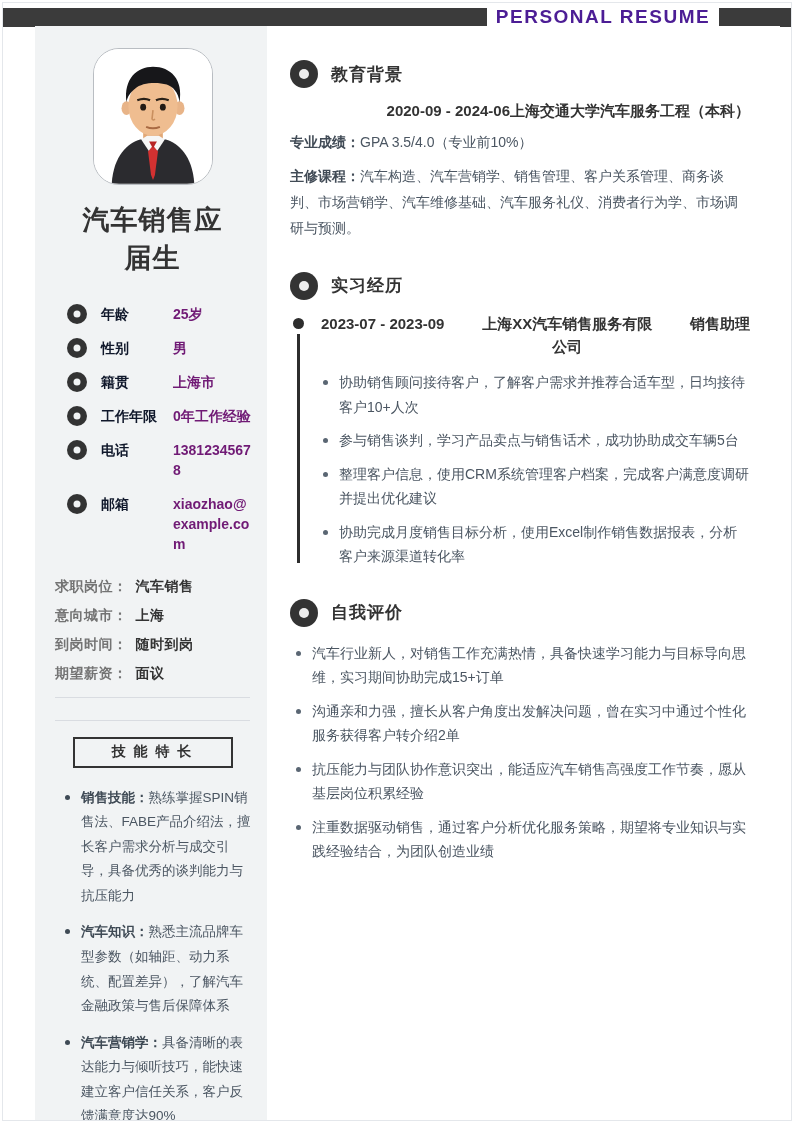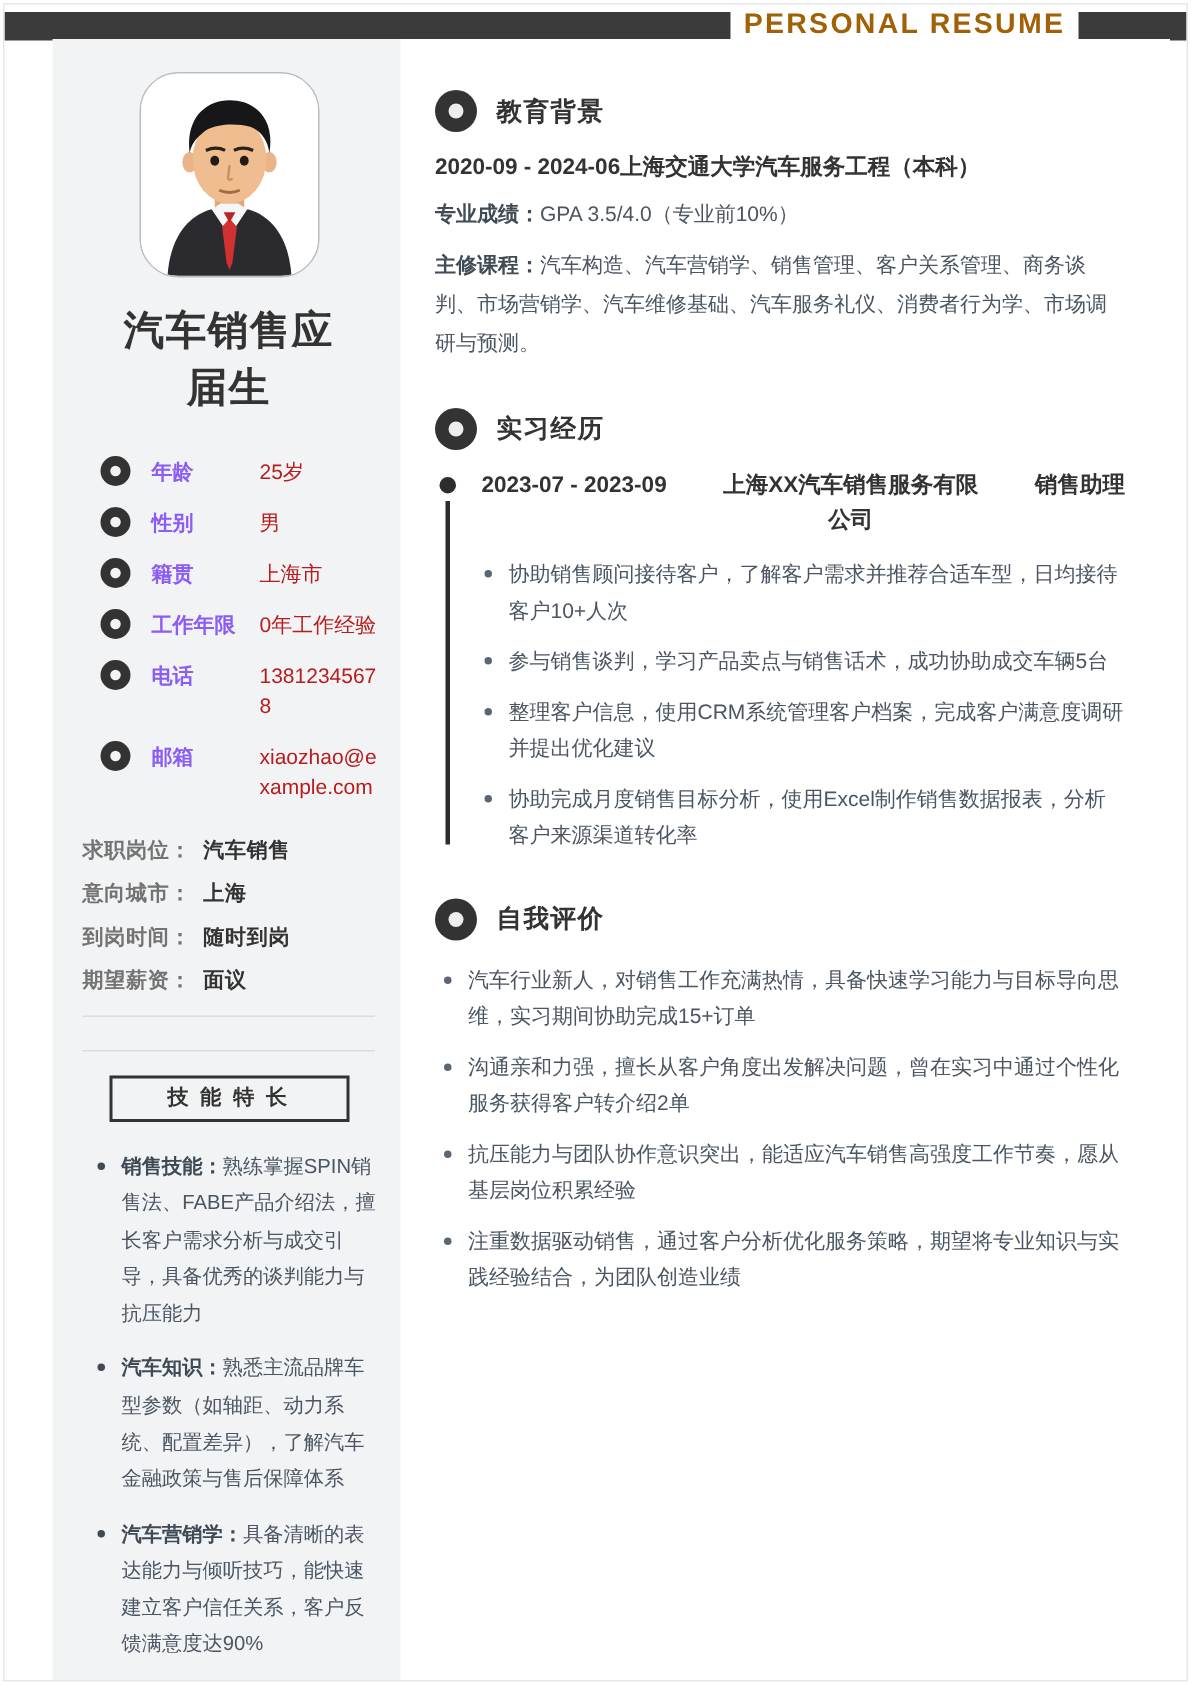--- a/index.html
+++ b/index.html
@@ -5,38 +5,38 @@
   * { margin:0; padding:0; box-sizing:border-box; }
   html,body { width:794px; height:1123px; background:#ffffff;
     font-family:"Liberation Sans","DejaVu Sans",sans-serif; }
   .page { position:absolute; inset:0; background:#fff; overflow:hidden; }
   .page::before { content:""; position:absolute; inset:2px; border:1px solid #e4e7eb; pointer-events:none; z-index:5; }
 
   
   .topbar { position:absolute; left:3px; right:3px; top:8px; height:19px; background:#3b3b3b; }
   .banner { position:absolute; left:487px; top:0; width:232px; height:34px; background:#ffffff; z-index:2;
     display:flex; align-items:center; justify-content:center; }
-  .banner span { font-size:19px; font-weight:bold; letter-spacing:1.5px; color:#a16207; }
+  .banner span { font-size:19px; font-weight:bold; letter-spacing:1.5px; color:#4c1d95; }
 
   
   .sidebar { position:absolute; left:35px; top:26px; width:241px; bottom:3px; background:#f1f3f4;
     padding:22px 24px 10px 18px; overflow:hidden; }
   .photo { width:120px; height:137px; margin:0 auto; background:#fff; border:1px solid #b9bdc2;
     border-radius:26px; overflow:hidden; }
   .photo svg { display:block; width:100%; height:100%; }
   .name { margin:16px auto 0; max-width:162px; text-align:center; font-size:27px; font-weight:bold;
     color:#333; line-height:1.42; letter-spacing:1px; }
 
   .info-list { margin-top:26px; padding-left:14px; }
   .info-row { display:flex; align-items:flex-start; margin-bottom:14px; }
   .info-icon { flex:none; width:20px; height:20px; border-radius:50%; background:#333; position:relative; margin-top:0; }
   .info-icon::after { content:""; position:absolute; left:50%; top:50%; width:7px; height:7px;
     border-radius:50%; background:#f1f3f4; transform:translate(-50%,-50%); }
-  .info-label { flex:none; width:62px; margin-left:14px; font-size:14px; font-weight:bold; color:#8b5cf6; line-height:20px; }
-  .info-value { flex:1; margin-left:10px; font-size:14px; color:#b91c1c; line-height:20px; word-break:break-all; }
+  .info-label { flex:none; width:62px; margin-left:14px; font-size:14px; font-weight:bold; color:#0f172a; line-height:20px; }
+  .info-value { flex:1; margin-left:10px; font-size:14px; color:#701a75; line-height:20px; word-break:break-all;font-weight:bold; }
 
   .intent { margin-top:24px; padding-left:2px; }
   .intent-row { display:flex; margin-bottom:11px; }
   .intent-label { font-size:14px; color:#737373; font-weight:bold; letter-spacing:.5px; }
   .intent-value { font-size:14px; color:#333; font-weight:bold; margin-left:8px; letter-spacing:.5px;font-family:Liberation Serif, serif; }
 
   .divider { border:0; border-top:1px solid #d9dce1; margin:0 2px; }
   .divider.d1 { margin-top:14px; }
   .divider.d2 { margin-top:22px; }
 
@@ -52,21 +52,21 @@
 
   
   .main { position:absolute; left:267px; top:26px; right:14px; bottom:3px;
     padding:34px 30px 0 23px; background:#fff; overflow:hidden; }
   .sec-header { display:flex; align-items:center; }
   .sec-icon { flex:none; width:28px; height:28px; border-radius:50%; background:#333; position:relative; }
   .sec-icon::after { content:""; position:absolute; left:50%; top:50%; width:10px; height:10px;
     border-radius:50%; background:#ededed; transform:translate(-50%,-50%); }
   .sec-title { margin-left:13px; font-size:17px; font-weight:bold; color:#333; letter-spacing:1px; }
 
-  .edu-row { display:flex; justify-content:flex-start; align-items:baseline; margin-top:14px;
+  .edu-row { display:flex; justify-content:flex-end; align-items:baseline; margin-top:14px;
     font-size:15px; font-weight:bold; color:#333; }
   .edu-line { margin-top:9px; font-size:14px; line-height:1.8; color:#4b5662; }
   .edu-line b, .para b { color:#414b56; }
   .para { margin-top:9px; font-size:14px; line-height:1.85; color:#4b5662; }
 
   .section { margin-top:30px; }
 
   .timeline { position:relative; margin-top:12px; padding-left:31px; }
   .tl-dot { position:absolute; left:3px; top:6px; width:11px; height:11px; border-radius:50%; background:#2d2d2d; }
   .tl-line { position:absolute; left:7px; top:22px; bottom:6px; width:2.5px; background:#2d2d2d; }

